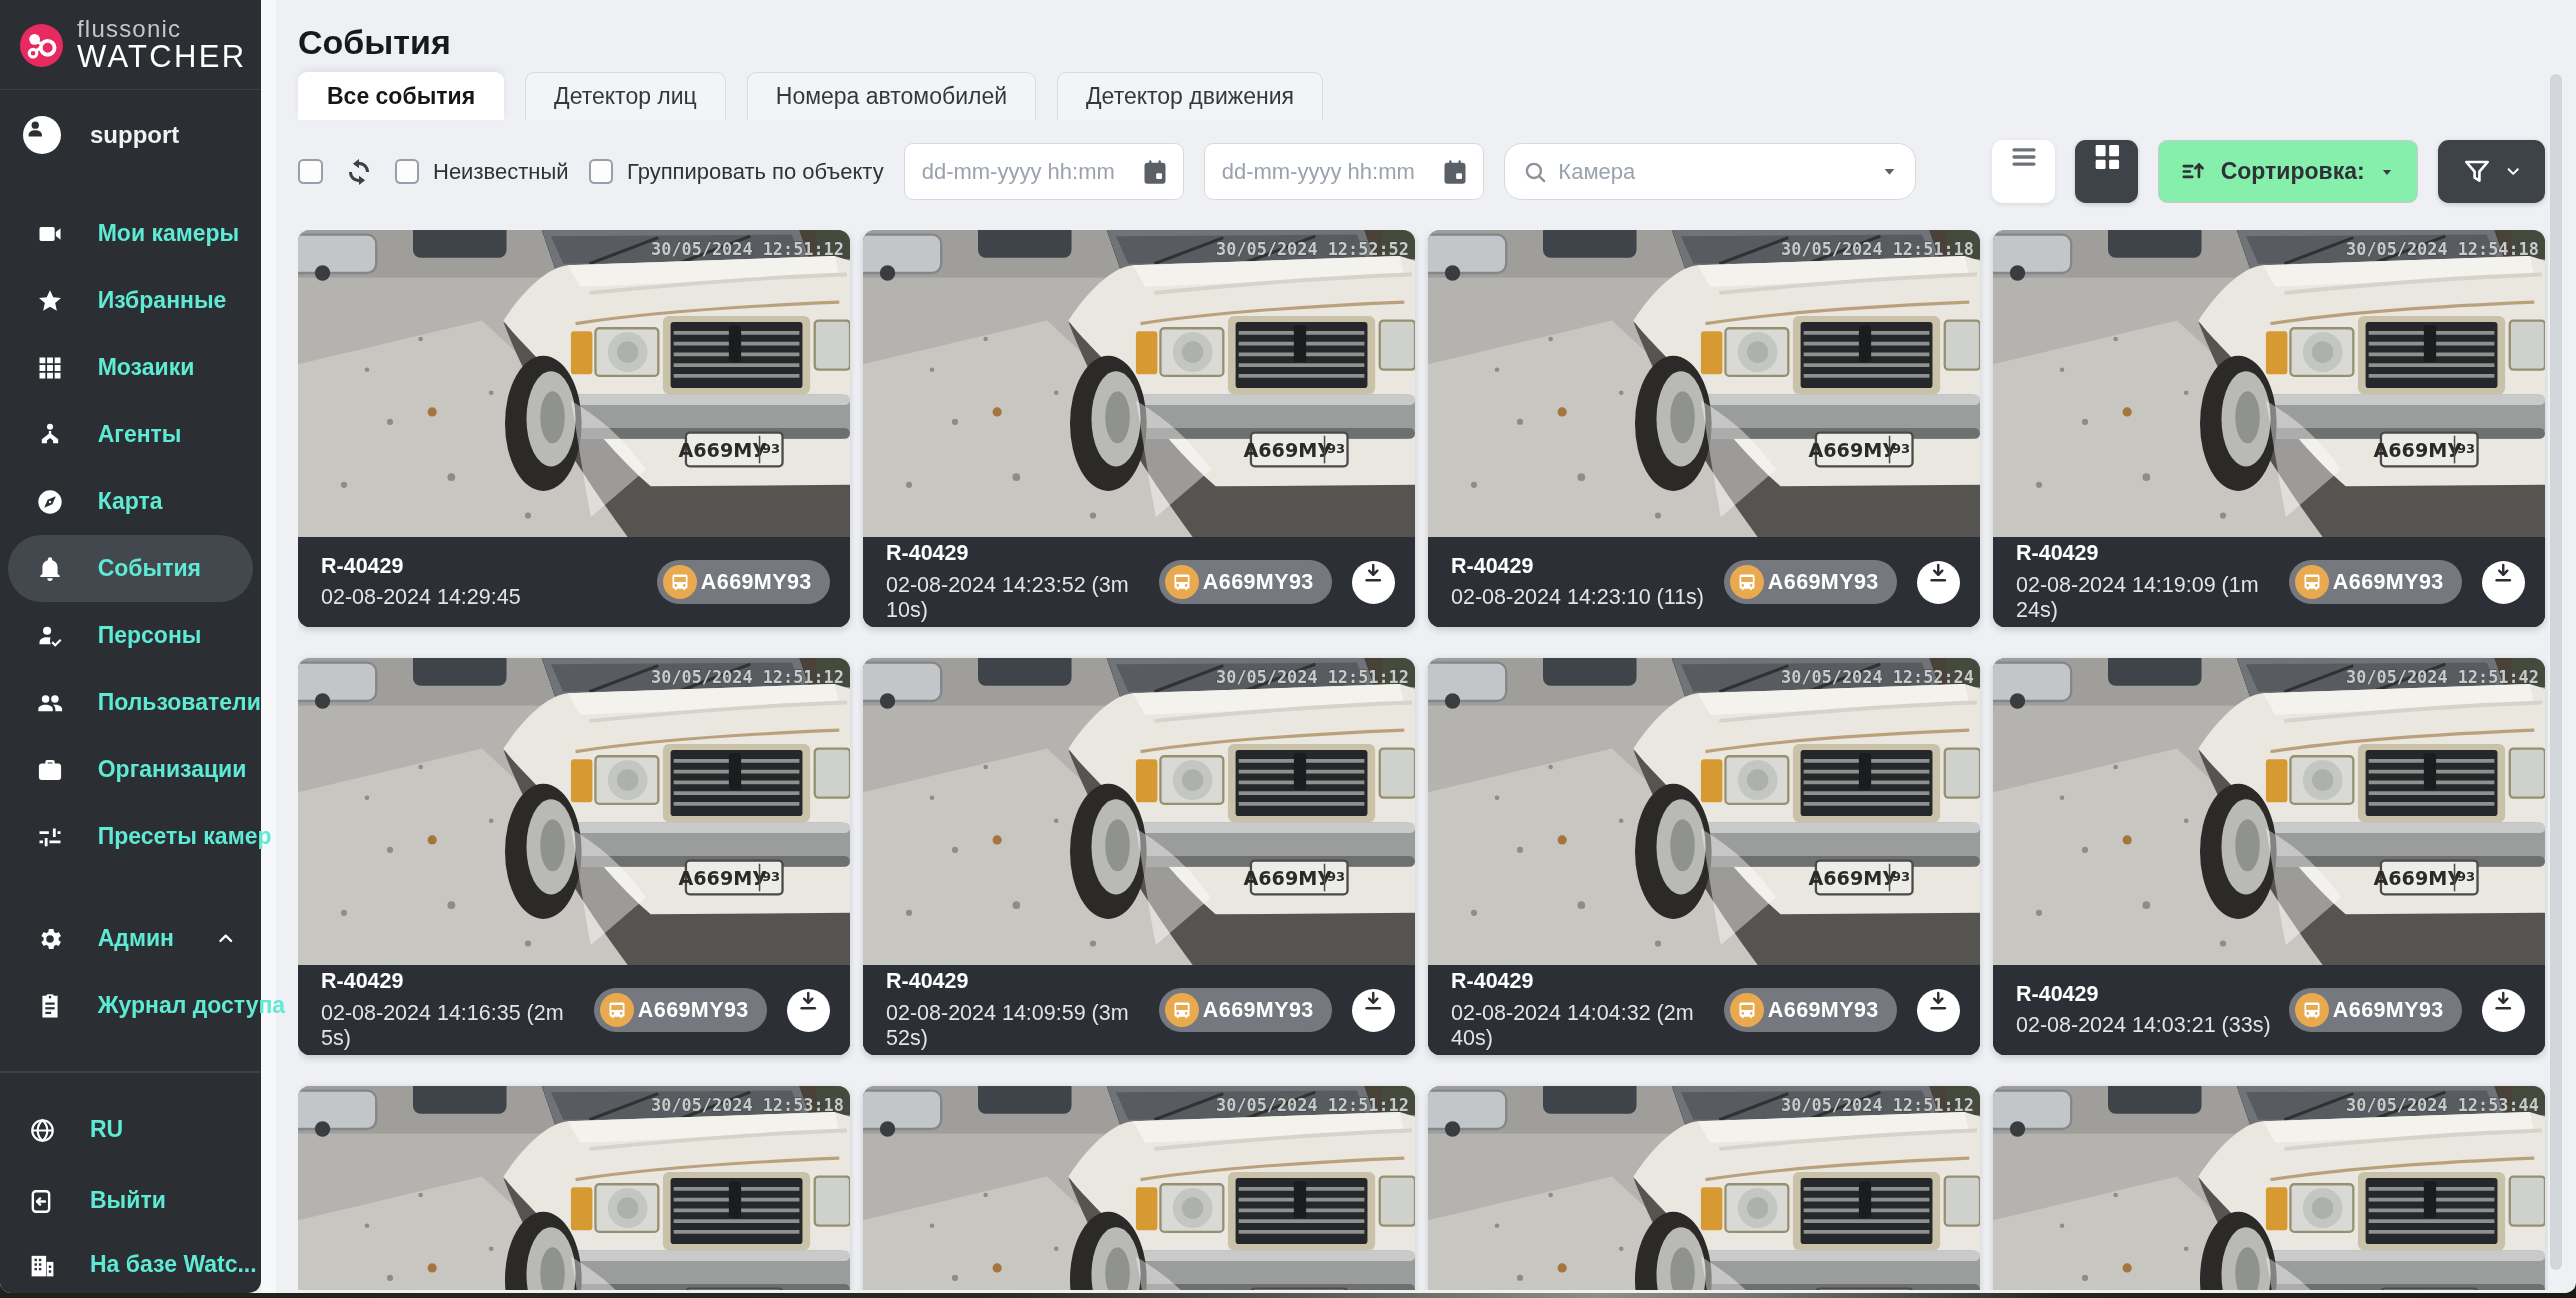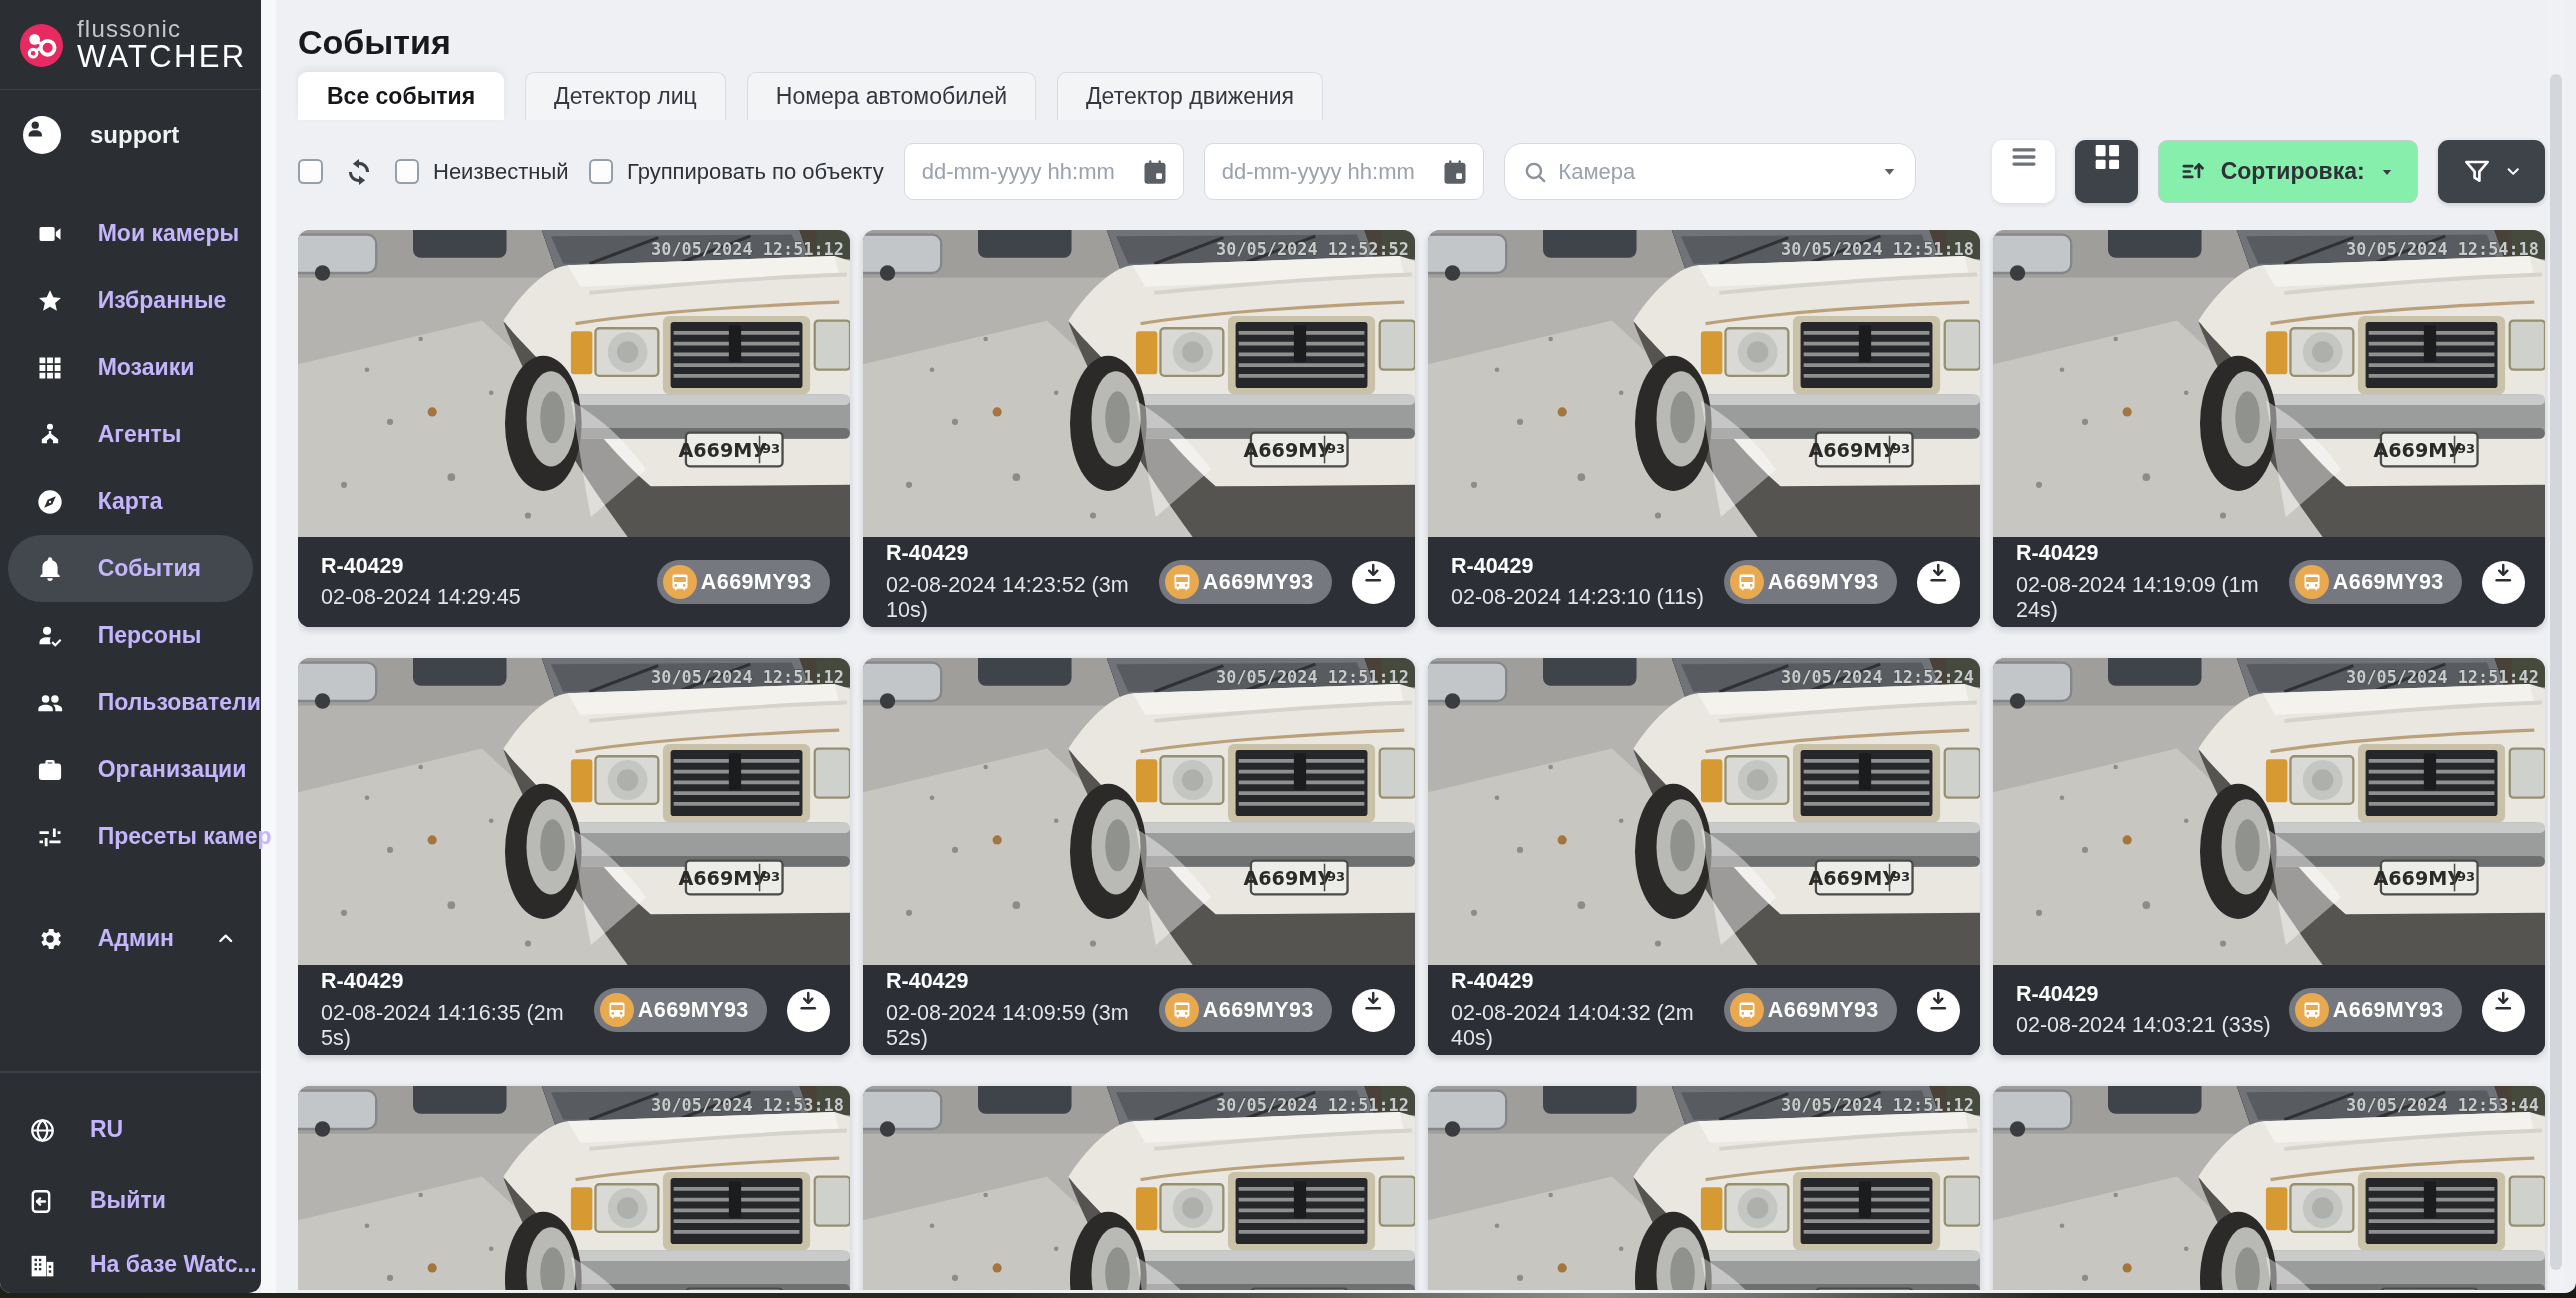--- a/index.html
+++ b/index.html
@@ -30,21 +30,21 @@
   .sb-avatar svg { width:24.5px; height:24.5px; }
   .sb-user-name { font-size:24px; font-weight:600; }
   .sb-menu { margin-top:26px; }
   .sb-item {
     display:flex; align-items:center; gap:34px; height:67px;
     padding:0 17px 0 28px; margin:0 7.7px; border-radius:35px; cursor:pointer;
   }
   .sb-item.active { background:#42484e; }
   .sb-icon { width:28px; height:28px; flex:0 0 auto; color:#ffffff; }
   .sb-icon svg { width:28px; height:28px; display:block; }
-  .sb-label { font-size:23px; font-weight:600; color:#c4b5fd; white-space:nowrap; }
+  .sb-label { font-size:23px; font-weight:600; color:#5eead4; white-space:nowrap; }
   .sb-chev { margin-left:auto; width:21.5px; height:21.5px; color:#e6e8ea; }
   .sb-chev svg { width:21.5px; height:21.5px; }
   .sb-admin-block { margin-top:35px; }
   .sb-footer { margin-top:auto; }
   .sb-footer .sb-divider { margin-bottom:21.5px; }
   .sb-foot-item { display:flex; align-items:center; gap:34px; height:71px; padding:0 28px; cursor:pointer; }
   .sb-foot-item .sb-icon svg { width:29px; height:29px; }
   .sb-foot-item.last { height:57px; }
 
   
@@ -285,20 +285,37 @@
               </svg>
             </span>
           </span>
         <span class="sb-label">Админ</span>
         <span class="sb-chev">
             <span style="display: block; width: 100%; height: 100%;"><svg viewBox="0 0 24 24" width="100%" height="100%">
                 <path fill="none" stroke="#fff" stroke-width="2.6" stroke-linecap="round" stroke-linejoin="round" d="m6 14.5 6-6 6 6"></path>
               </svg></span>
           </span>
       </div>
+      <div class="sb-item">
+        <span class="sb-icon">
+            <span style="display: block; width: 100%; height: 100%;">
+              <svg viewBox="0 0 24 24" width="100%" height="100%">
+                <g fill="#fff">
+                  <path d="M15.3 3.2A2 2 0 0 0 13.5 2h-3a2 2 0 0 0-1.8 1.2H5.5v18.6h13V3.2h-3.2zM12 3.3a1.1 1.1 0 1 1 0 2.2 1.1 1.1 0 0 1 0-2.2z"></path>
+                  <g fill="#2b2f34">
+                    <rect x="8" y="9" width="8" height="1.9"></rect>
+                    <rect x="8" y="13" width="8" height="1.9"></rect>
+                    <rect x="8" y="17" width="5" height="1.9"></rect>
+                  </g>
+                </g>
+              </svg>
+            </span>
+          </span>
+        <span class="sb-label">Журнал доступа</span>
+      </div>
     </div>
 
     <div class="sb-footer">
       <div class="sb-divider"></div>
       <div class="sb-foot-item">
         <span class="sb-icon">
             <span style="display: block; width: 100%; height: 100%;">
               <svg viewBox="0 0 24 24" width="100%" height="100%">
                 <g fill="none" stroke="#fff" stroke-width="1.8">
                   <circle cx="12" cy="12" r="8.5"></circle>

